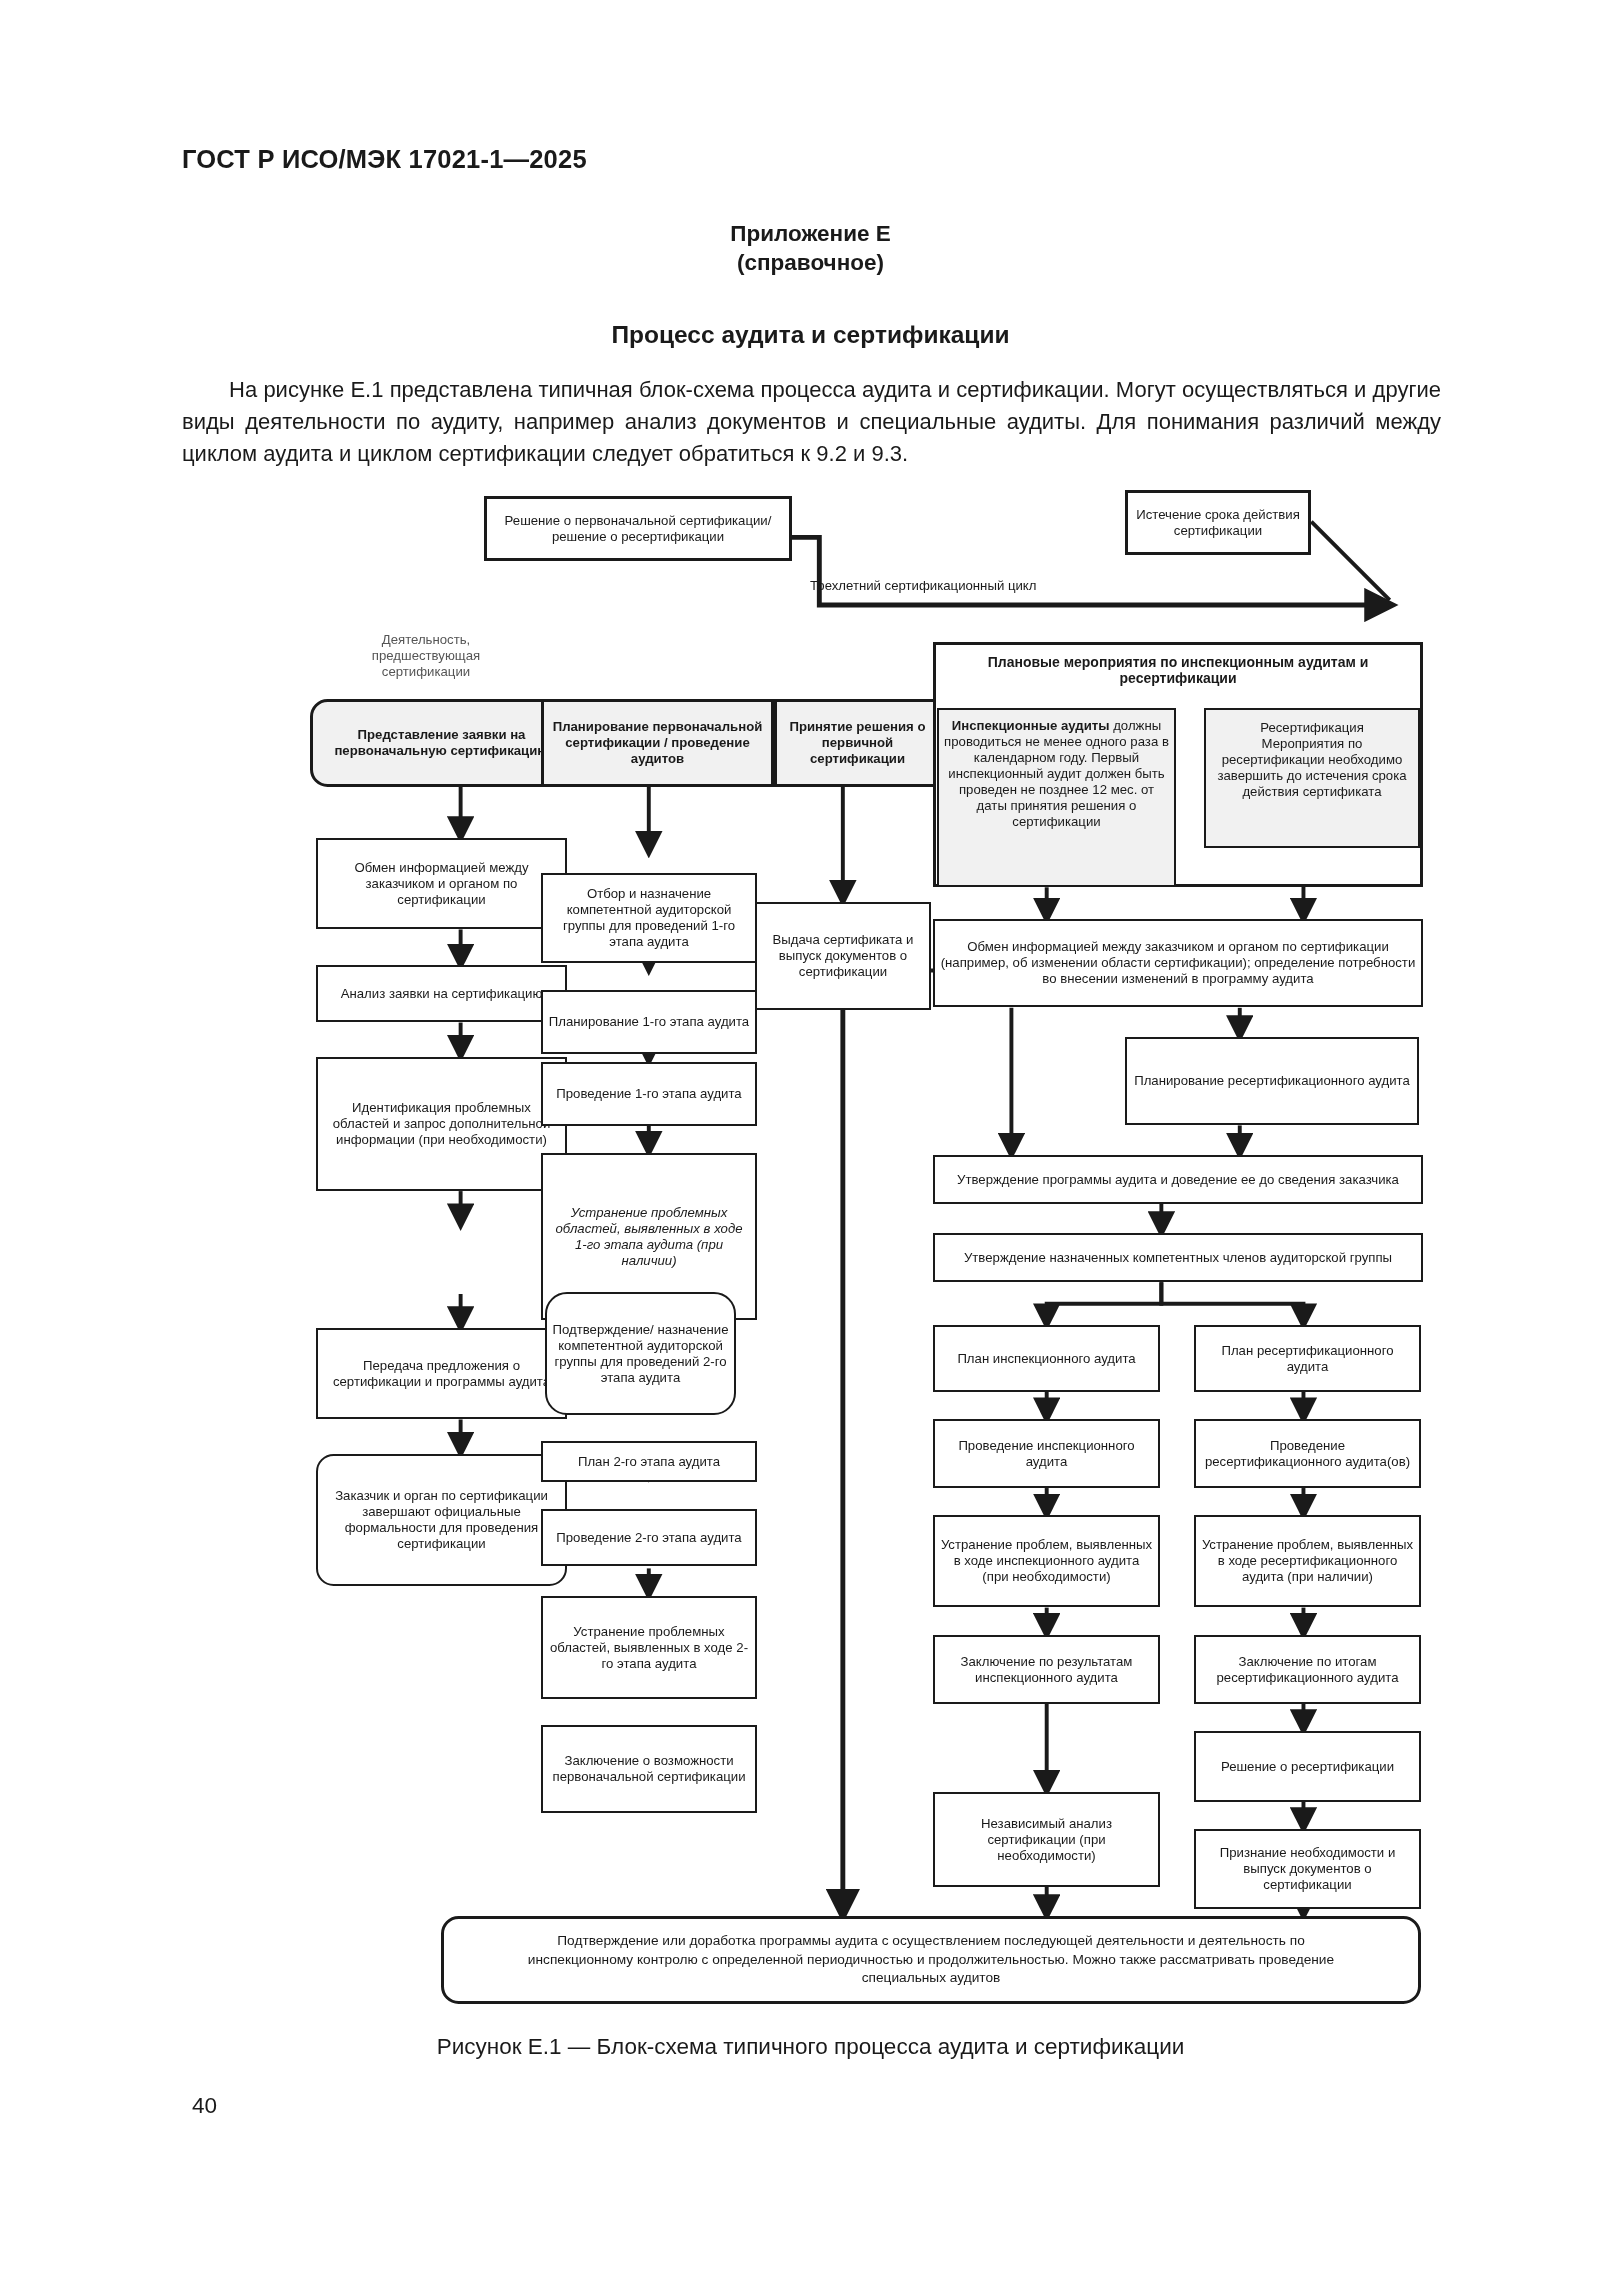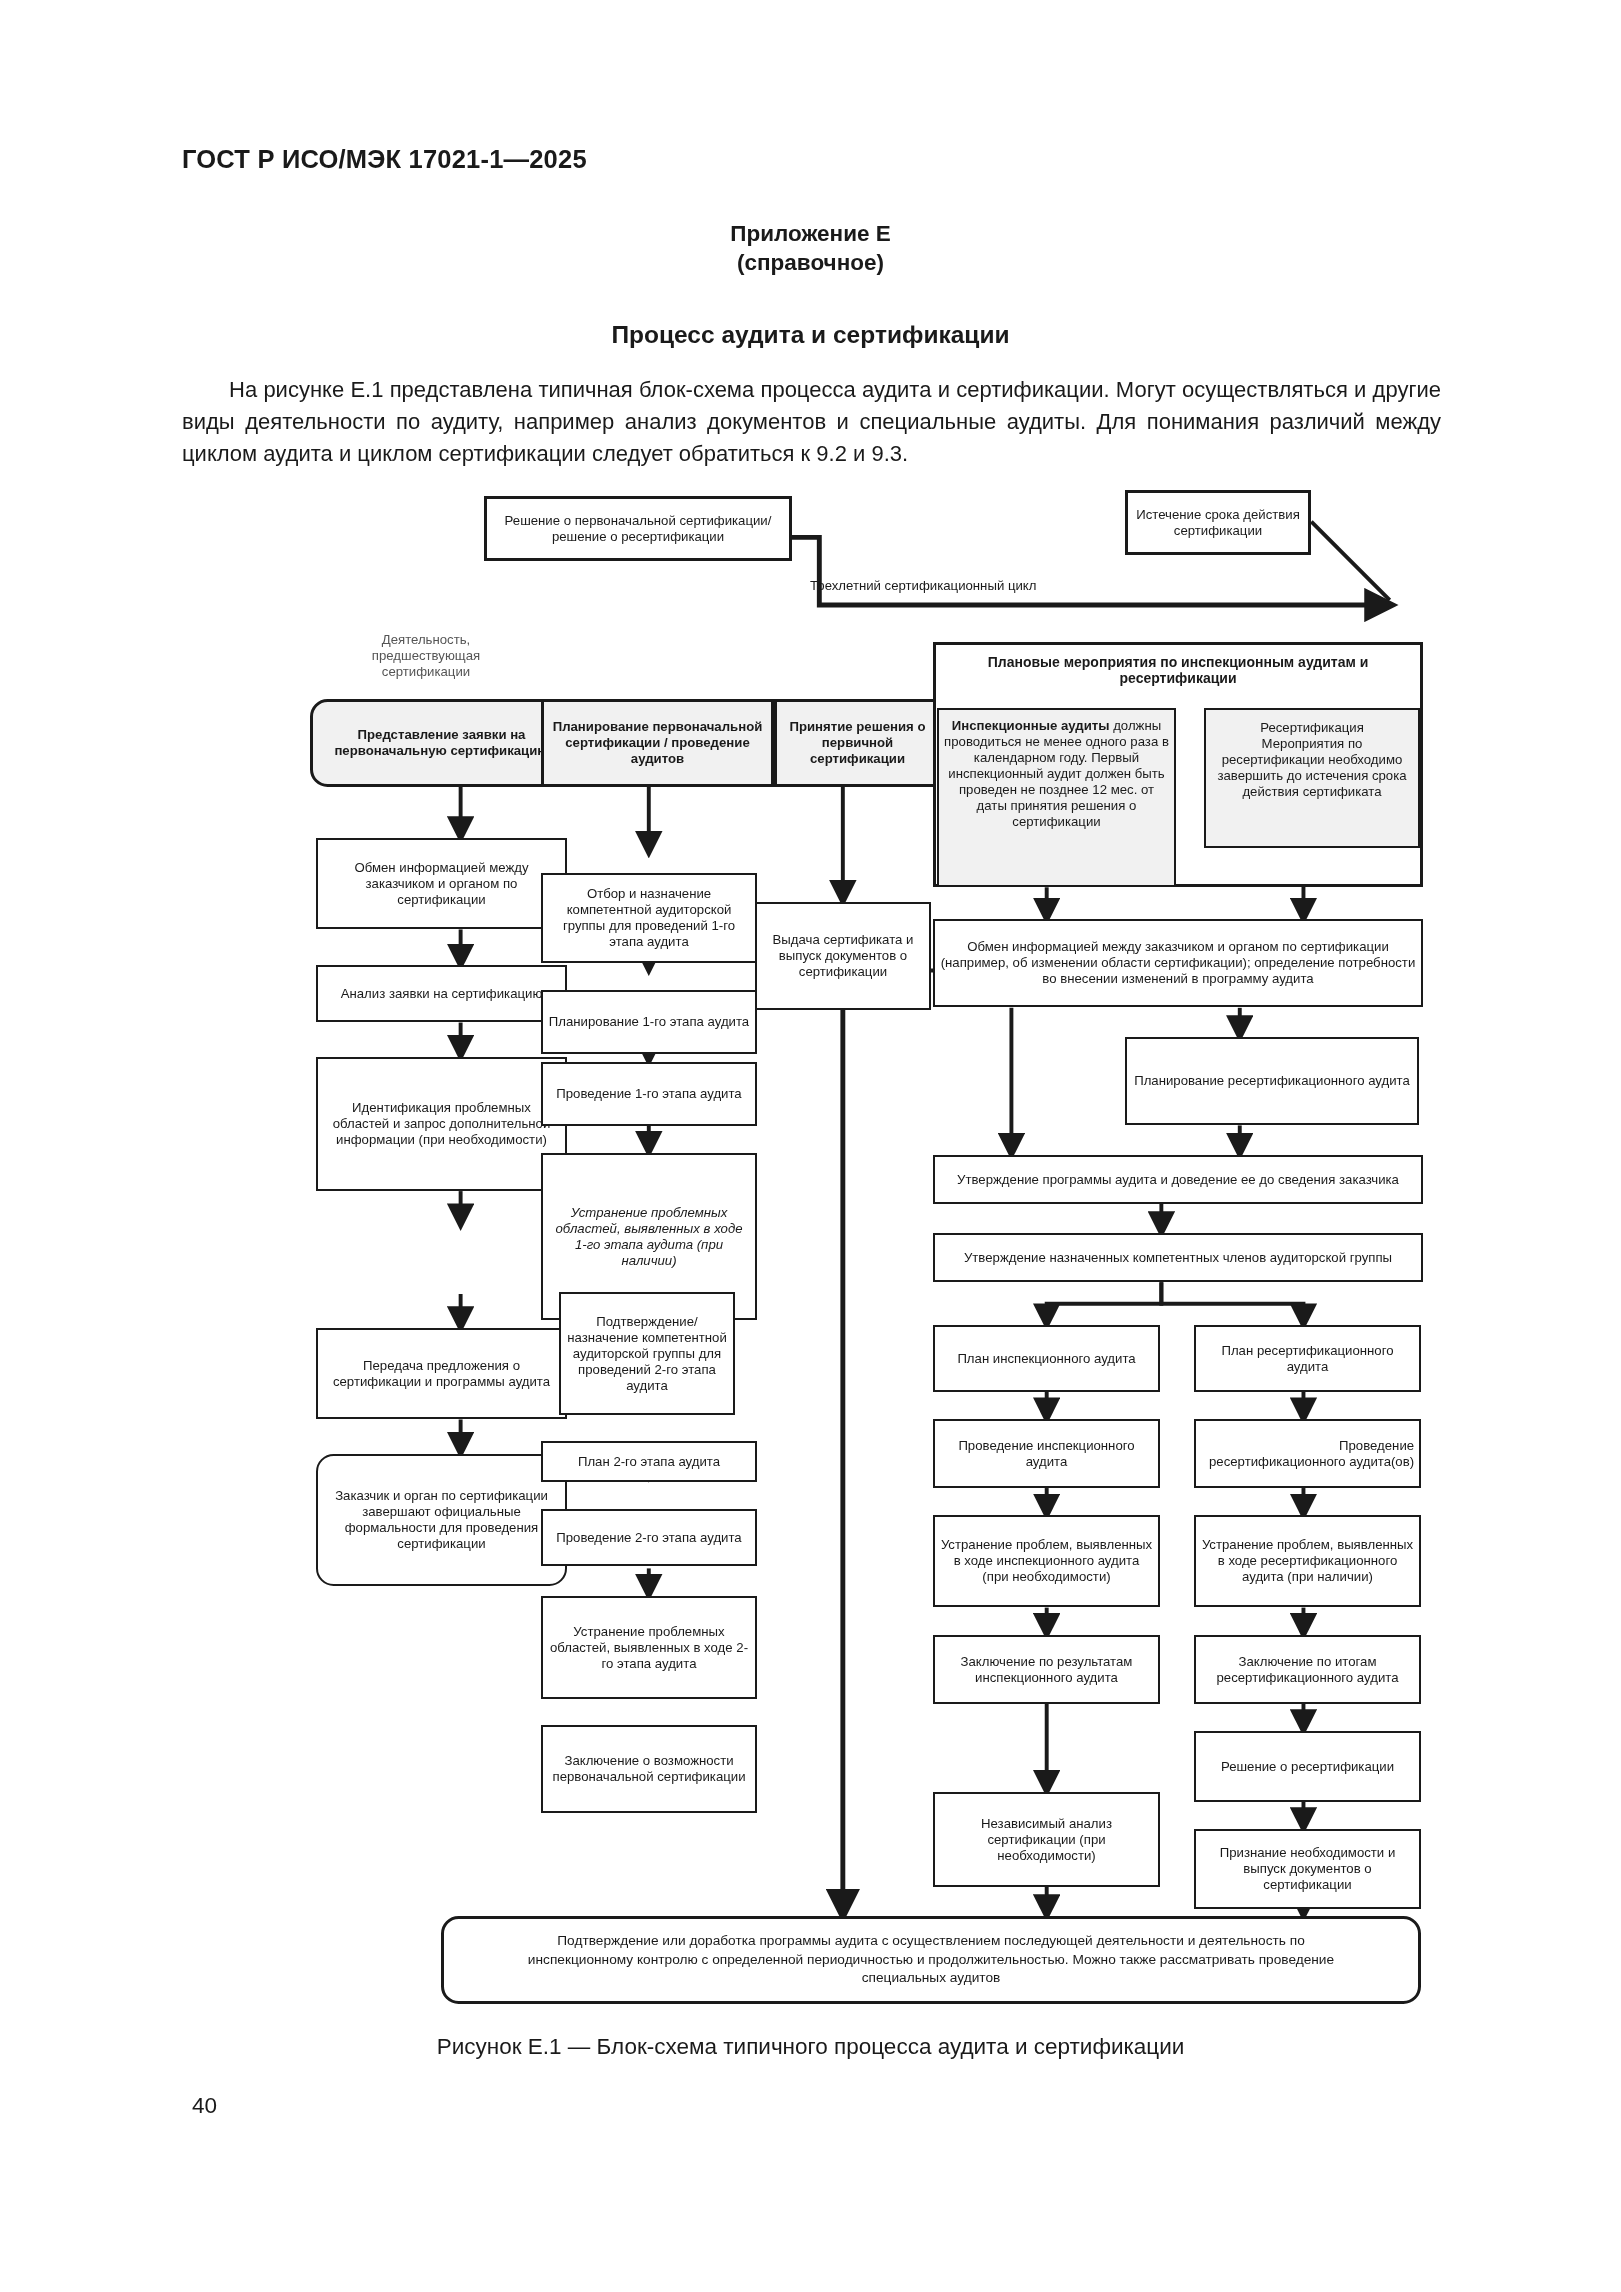--- a/index.html
+++ b/index.html
@@ -185,41 +185,41 @@
     <div class="box" style="left:316px;top:965px;width:251px;height:57px;">Анализ заявки на сертификацию</div>
     <div class="box" style="left:316px;top:1057px;width:251px;height:134px;">Идентификация проблемных областей и запрос дополнительной информации (при необходимости)</div>
     <div class="box" style="left:316px;top:1328px;width:251px;height:91px;">Передача предложения о сертификации и программы аудита</div>
     <div class="box round" style="left:316px;top:1454px;width:251px;height:132px;">Заказчик и орган по сертификации завершают официальные формальности для проведения сертификации</div>
 
     <div class="box" style="left:541px;top:853px;width:216px;height:90px;margin-top:20px;">Отбор и назначение компетентной аудиторской группы для проведений 1-го этапа аудита</div>
     <div class="box" style="left:541px;top:990px;width:216px;height:64px;">Планирование 1-го этапа аудита</div>
     <div class="box" style="left:541px;top:1062px;width:216px;height:64px;">Проведение 1-го этапа аудита</div>
     <div class="box" style="left:541px;top:1153px;width:216px;height:167px;font-style:italic;">Устранение проблемных областей, выявленных в ходе 1-го этапа аудита (при наличии)</div>
 
-    <div class="box" style="left:559px;top:1292px;width:176px;height:123px;">Подтверждение/ назначение компетентной аудиторской группы для проведений 2-го этапа аудита</div>
+    <div class="box" style="left:545px;top:1292px;width:191px;height:123px;border-radius:22px;">Подтверждение/ назначение компетентной аудиторской группы для проведений 2-го этапа аудита</div>
     <div class="box" style="left:541px;top:1441px;width:216px;height:41px;">План 2-го этапа аудита</div>
     <div class="box" style="left:541px;top:1509px;width:216px;height:57px;">Проведение 2-го этапа аудита</div>
     <div class="box" style="left:541px;top:1596px;width:216px;height:103px;">Устранение проблемных областей, выявленных в ходе 2-го этапа аудита</div>
     <div class="box" style="left:541px;top:1725px;width:216px;height:88px;">Заключение о возможности первоначальной сертификации</div>
 
     <div class="box" style="left:755px;top:902px;width:176px;height:108px;">Выдача сертификата и выпуск документов о сертификации</div>
 
     <div class="box" style="left:933px;top:919px;width:490px;height:88px;">Обмен информацией между заказчиком и органом по сертификации (например, об изменении области сертификации); определение потребности во внесении изменений в программу аудита</div>
     <div class="box" style="left:1125px;top:1037px;width:294px;height:88px;">Планирование ресертификационного аудита</div>
     <div class="box" style="left:933px;top:1155px;width:490px;height:49px;">Утверждение программы аудита и доведение ее до сведения заказчика</div>
     <div class="box" style="left:933px;top:1233px;width:490px;height:49px;">Утверждение назначенных компетентных членов аудиторской группы</div>
 
     <div class="box" style="left:933px;top:1325px;width:227px;height:67px;">План инспекционного аудита</div>
     <div class="box" style="left:933px;top:1419px;width:227px;height:69px;">Проведение инспекционного аудита</div>
     <div class="box" style="left:933px;top:1515px;width:227px;height:92px;">Устранение проблем, выявленных в ходе инспекционного аудита (при необходимости)</div>
     <div class="box" style="left:933px;top:1635px;width:227px;height:69px;">Заключение по результатам инспекционного аудита</div>
     <div class="box" style="left:933px;top:1792px;width:227px;height:95px;">Независимый анализ сертификации (при необходимости)</div>
 
     <div class="box" style="left:1194px;top:1325px;width:227px;height:67px;">План ресертификационного аудита</div>
-    <div class="box" style="left:1194px;top:1419px;width:227px;height:69px;text-align:right;">Проведение ресертификационного аудита(ов)</div>
+    <div class="box" style="left:1194px;top:1419px;width:227px;height:69px;">Проведение ресертификационного аудита(ов)</div>
     <div class="box" style="left:1194px;top:1515px;width:227px;height:92px;">Устранение проблем, выявленных в ходе ресертификационного аудита (при наличии)</div>
     <div class="box" style="left:1194px;top:1635px;width:227px;height:69px;">Заключение по итогам ресертификационного аудита</div>
     <div class="box" style="left:1194px;top:1731px;width:227px;height:71px;">Решение о ресертификации</div>
     <div class="box" style="left:1194px;top:1829px;width:227px;height:80px;">Признание необходимости и выпуск документов о сертификации</div>
 
     <div class="box thick round" style="left:441px;top:1916px;width:980px;height:88px;font-size:13.7px;line-height:18.6px;padding:0 59px;">Подтверждение или доработка программы аудита с осуществлением последующей деятельности и деятельность по инспекционному контролю с определенной периодичностью и продолжительностью. Можно также рассматривать проведение специальных аудитов</div>
   </div>
 
   <div class="caption">Рисунок Е.1 — Блок-схема типичного процесса аудита и сертификации</div>
   <div class="page-num">40</div>

